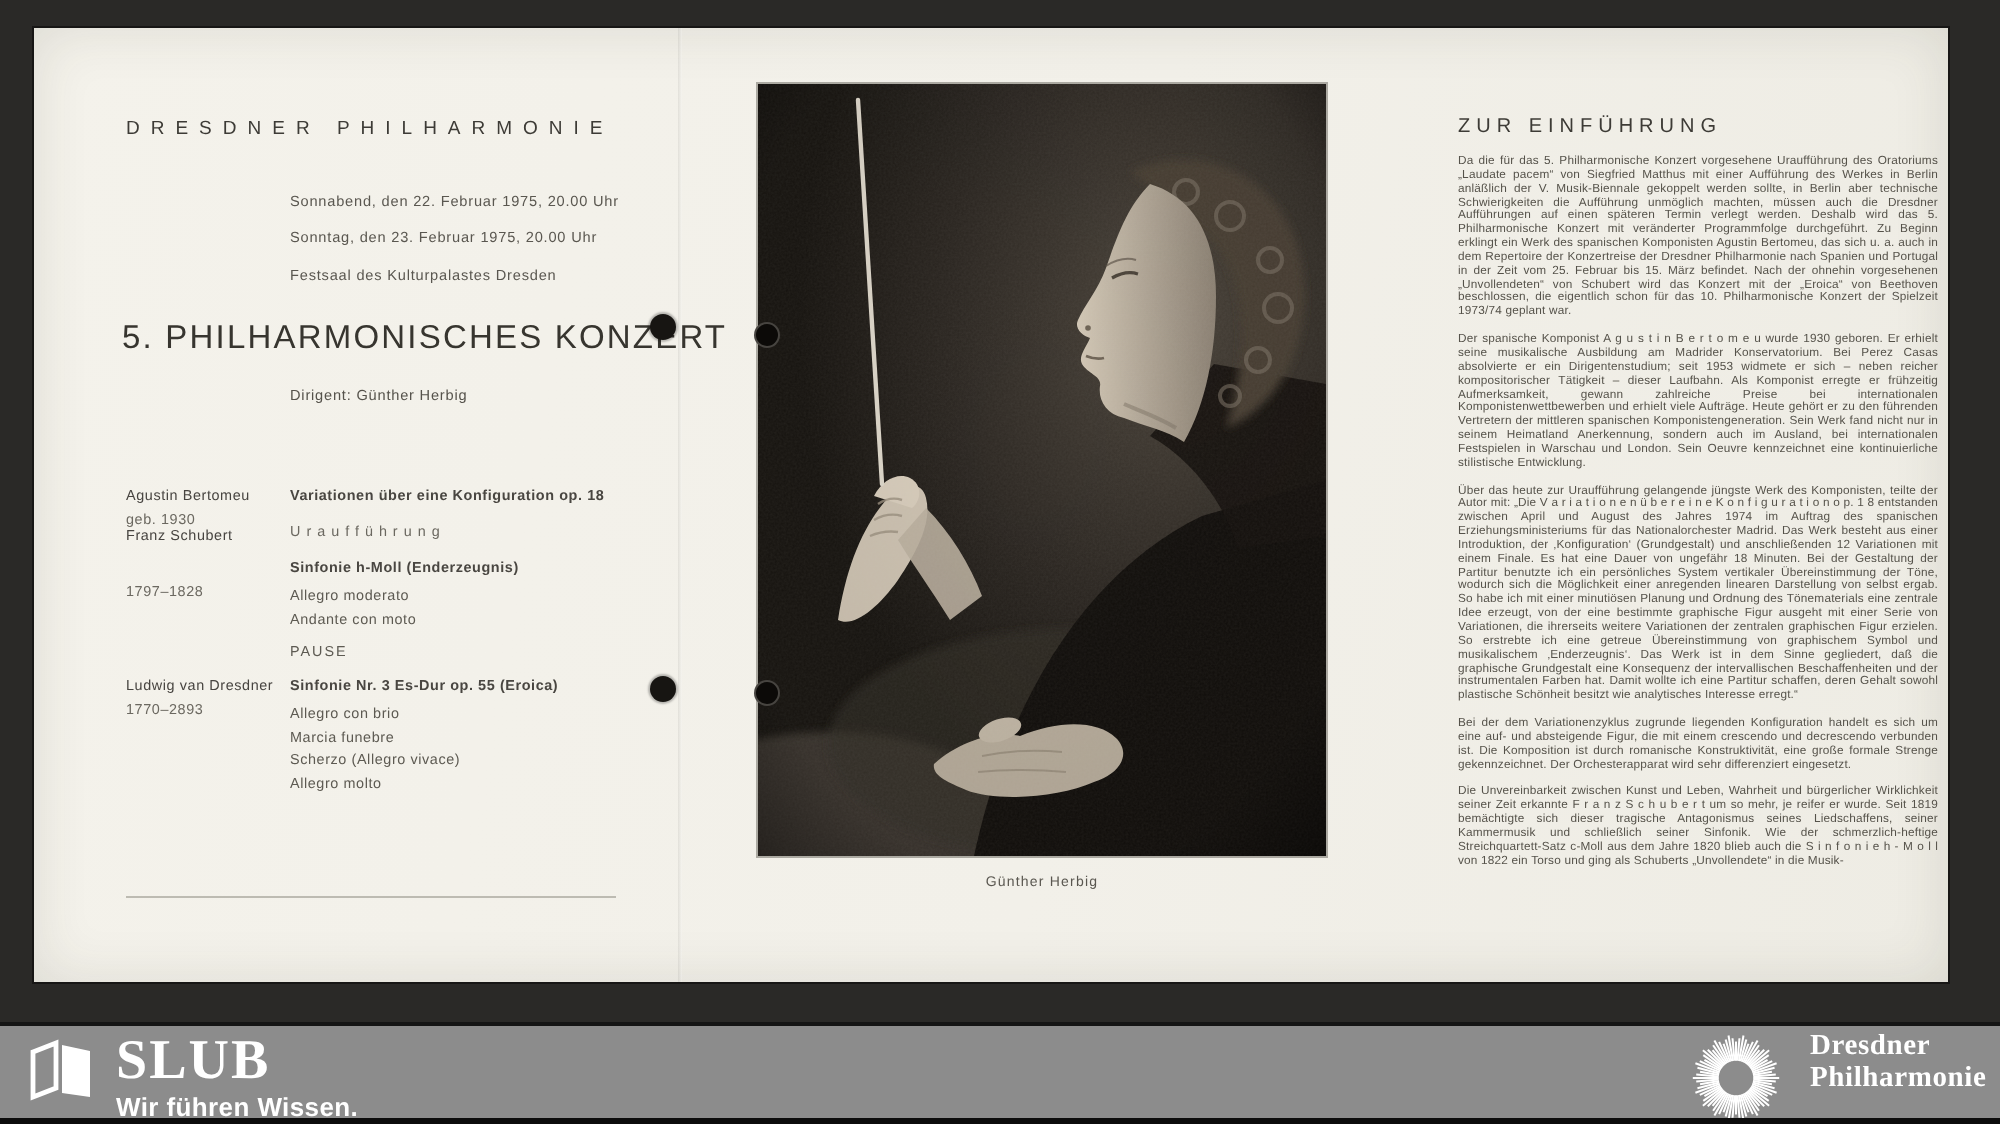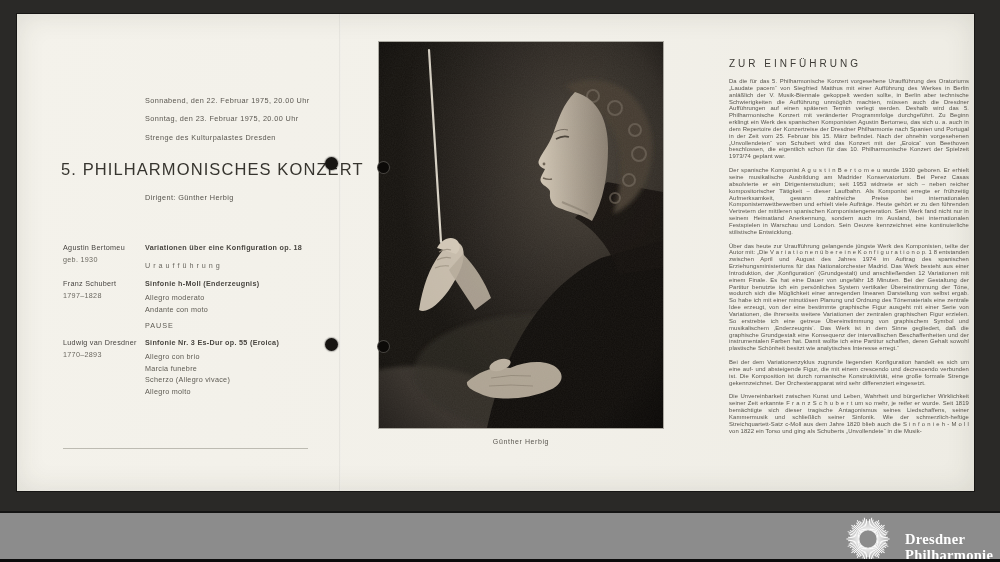--- a/index.html
+++ b/index.html
@@ -90,48 +90,49 @@
   .slub{position:absolute;left:14px;top:4px;display:flex;align-items:flex-start;}
   .slub-book{width:34px;height:32px;margin-top:2px;}
   .slub-txt{margin-left:10px;}
   .slub-name{
     font-family:"Liberation Serif",serif;font-weight:bold;
     font-size:28px;line-height:28px;color:#ffffff;letter-spacing:1px;
   }
   .slub-tagline{
     font-size:13px;font-weight:bold;color:#ffffff;letter-spacing:.2px;margin-top:1px;
   }
-  .dp{position:absolute;left:843px;top:2px;display:flex;align-items:flex-end;}
+  .dp{position:absolute;left:843px;top:2px;display:flex;align-items:flex-start;}
   .dp-star{width:50px;height:48px;}
   .dp-txt{
     margin-left:12px;font-family:"Liberation Serif",serif;font-weight:600;
     font-size:14.5px;line-height:16px;color:#ffffff;letter-spacing:.3px;
   }
 </style>
 </head>
 <body>
 
 <div class="stage">
 
   <div class="paper">
 
+    <div class="brand">DRESDNER PHILHARMONIE</div>
 
     <div class="date-line" style="top:82px">Sonnabend, den 22. Februar 1975, 20.00 Uhr</div>
     <div class="date-line" style="top:100px">Sonntag, den 23. Februar 1975, 20.00 Uhr</div>
-    <div class="date-line" style="top:119px">Strenge des Kulturpalastes Dresden</div>
+    <div class="date-line" style="top:119px">Festsaal des Kulturpalastes Dresden</div>
 
     <div class="main-title">5. PHILHARMONISCHES KONZERT</div>
     <div class="dirigent">Dirigent: Günther Herbig</div>
 
     <div class="pl" style="top:229px">Agustin Bertomeu</div>
     <div class="pl sub" style="top:241px">geb. 1930</div>
     <div class="pr work-title" style="top:229px">Variationen über eine Konfiguration op. 18</div>
     <div class="pr spread" style="top:247px">Uraufführung</div>
 
-    <div class="pl" style="top:265px">Franz Schubert</div>
+    <div class="pl" style="top:249px">Franz Schubert</div>
     <div class="pl sub" style="top:277px">1797–1828</div>
     <div class="pr work-title" style="top:265px">Sinfonie h-Moll (Enderzeugnis)</div>
     <div class="pr" style="top:279px">Allegro moderato</div>
     <div class="pr" style="top:291px">Andante con moto</div>
 
     <div class="pr" style="top:307px;letter-spacing:1px">PAUSE</div>
 
     <div class="pl" style="top:324px">Ludwig van Dresdner</div>
     <div class="pl sub" style="top:336px">1770–2893</div>
     <div class="pr work-title" style="top:324px">Sinfonie Nr. 3 Es-Dur op. 55 (Eroica)</div>
@@ -226,20 +227,30 @@
     <div class="intro-text">
       <p>Da die für das 5. Philharmonische Konzert vorgesehene Uraufführung des Oratoriums „Laudate pacem“ von Siegfried Matthus mit einer Aufführung des Werkes in Berlin anläßlich der V. Musik-Biennale gekoppelt werden sollte, in Berlin aber technische Schwierigkeiten die Aufführung unmöglich machten, müssen auch die Dresdner Aufführungen auf einen späteren Termin verlegt werden. Deshalb wird das 5. Philharmonische Konzert mit veränderter Programmfolge durchgeführt. Zu Beginn erklingt ein Werk des spanischen Komponisten Agustin Bertomeu, das sich u. a. auch in dem Repertoire der Konzertreise der Dresdner Philharmonie nach Spanien und Portugal in der Zeit vom 25. Februar bis 15. März befindet. Nach der ohnehin vorgesehenen „Unvollendeten“ von Schubert wird das Konzert mit der „Eroica“ von Beethoven beschlossen, die eigentlich schon für das 10. Philharmonische Konzert der Spielzeit 1973/74 geplant war.</p>
       <p>Der spanische Komponist A g u s t i n  B e r t o m e u  wurde 1930 geboren. Er erhielt seine musikalische Ausbildung am Madrider Konservatorium. Bei Perez Casas absolvierte er ein Dirigentenstudium; seit 1953 widmete er sich – neben reicher kompositorischer Tätigkeit – dieser Laufbahn. Als Komponist erregte er frühzeitig Aufmerksamkeit, gewann zahlreiche Preise bei internationalen Komponistenwettbewerben und erhielt viele Aufträge. Heute gehört er zu den führenden Vertretern der mittleren spanischen Komponistengeneration. Sein Werk fand nicht nur in seinem Heimatland Anerkennung, sondern auch im Ausland, bei internationalen Festspielen in Warschau und London. Sein Oeuvre kennzeichnet eine kontinuierliche stilistische Entwicklung.</p>
       <p>Über das heute zur Uraufführung gelangende jüngste Werk des Komponisten, teilte der Autor mit: „Die V a r i a t i o n e n  ü b e r  e i n e  K o n f i g u r a t i o n  o p.  1 8  entstanden zwischen April und August des Jahres 1974 im Auftrag des spanischen Erziehungsministeriums für das Nationalorchester Madrid. Das Werk besteht aus einer Introduktion, der ‚Konfiguration‘ (Grundgestalt) und anschließenden 12 Variationen mit einem Finale. Es hat eine Dauer von ungefähr 18 Minuten. Bei der Gestaltung der Partitur benutzte ich ein persönliches System vertikaler Übereinstimmung der Töne, wodurch sich die Möglichkeit einer anregenden linearen Darstellung von selbst ergab. So habe ich mit einer minutiösen Planung und Ordnung des Tönematerials eine zentrale Idee erzeugt, von der eine bestimmte graphische Figur ausgeht mit einer Serie von Variationen, die ihrerseits weitere Variationen der zentralen graphischen Figur erzielen. So erstrebte ich eine getreue Übereinstimmung von graphischem Symbol und musikalischem ‚Enderzeugnis‘. Das Werk ist in dem Sinne gegliedert, daß die graphische Grundgestalt eine Konsequenz der intervallischen Beschaffenheiten und der instrumentalen Farben hat. Damit wollte ich eine Partitur schaffen, deren Gehalt sowohl plastische Schönheit besitzt wie analytisches Interesse erregt.“</p>
       <p>Bei der dem Variationenzyklus zugrunde liegenden Konfiguration handelt es sich um eine auf- und absteigende Figur, die mit einem crescendo und decrescendo verbunden ist. Die Komposition ist durch romanische Konstruktivität, eine große formale Strenge gekennzeichnet. Der Orchesterapparat wird sehr differenziert eingesetzt.</p>
       <p>Die Unvereinbarkeit zwischen Kunst und Leben, Wahrheit und bürgerlicher Wirklichkeit seiner Zeit erkannte F r a n z  S c h u b e r t  um so mehr, je reifer er wurde. Seit 1819 bemächtigte sich dieser tragische Antagonismus seines Liedschaffens, seiner Kammermusik und schließlich seiner Sinfonik. Wie der schmerzlich-heftige Streichquartett-Satz c-Moll aus dem Jahre 1820 blieb auch die S i n f o n i e  h - M o l l  von 1822 ein Torso und ging als Schuberts „Unvollendete“ in die Musik-</p>
     </div>
   </div>
 
   <div class="footer">
+    <div class="slub">
+      <svg class="slub-book" viewBox="0 0 34 32">
+        <path d="M2.5,7 L14,2.5 L14,25 L2.5,29.5 Z" fill="none" stroke="#ffffff" stroke-width="2.4"></path>
+        <path d="M17,3.5 L31,6.5 L31,29.5 L17,27.5 Z" fill="#ffffff"></path>
+      </svg>
+      <div class="slub-txt">
+        <div class="slub-name">SLUB</div>
+        <div class="slub-tagline">Wir führen Wissen.</div>
+      </div>
+    </div>
 
     <div class="dp">
       <svg class="dp-star" viewBox="-26 -25 52 50">
         <g id="dp-rays">
             <line x1="9.00" y1="0.00" x2="22.50" y2="0.00" stroke="#ffffff" stroke-width="1.05"></line>
             <line x1="8.97" y1="0.78" x2="20.72" y2="1.81" stroke="#ffffff" stroke-width="1.05"></line>
             <line x1="8.86" y1="1.56" x2="18.71" y2="3.30" stroke="#ffffff" stroke-width="1.05"></line>
             <line x1="8.69" y1="2.33" x2="20.09" y2="5.38" stroke="#ffffff" stroke-width="1.05"></line>
             <line x1="8.46" y1="3.08" x2="21.14" y2="7.70" stroke="#ffffff" stroke-width="1.05"></line>
             <line x1="8.16" y1="3.80" x2="18.85" y2="8.79" stroke="#ffffff" stroke-width="1.05"></line>

